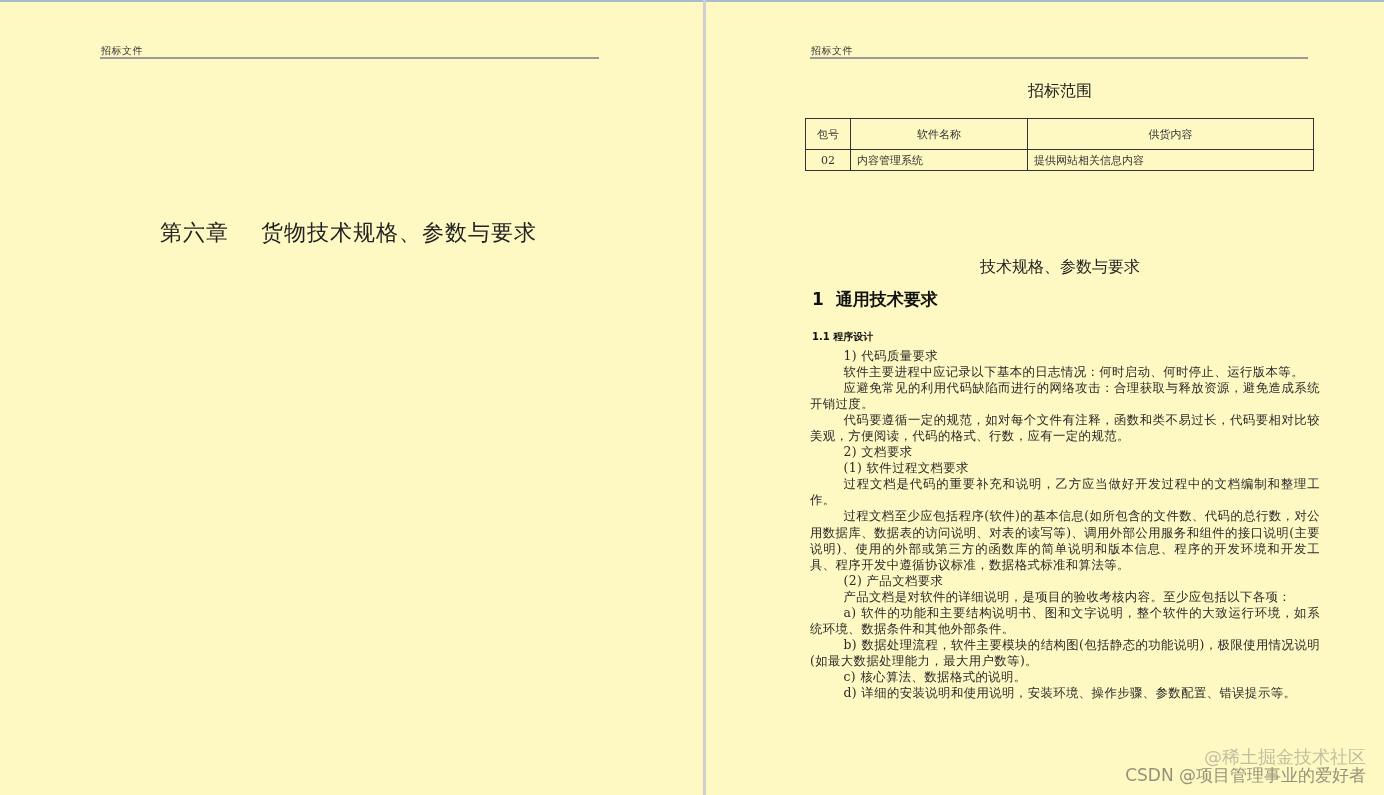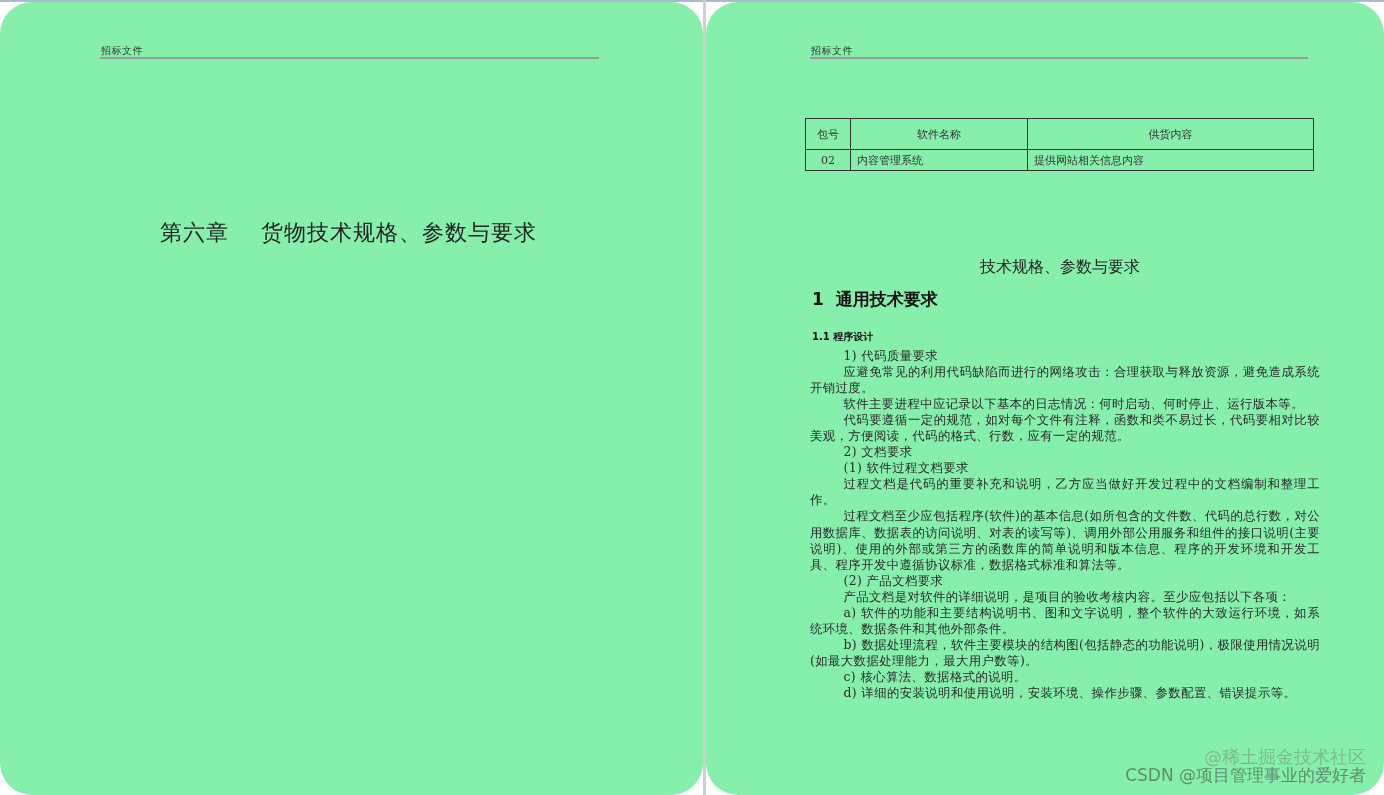--- a/index.html
+++ b/index.html
@@ -3,21 +3,21 @@
 <meta charset="utf-8">
 <style>
   html, body { margin:0; padding:0; }
   body {
     width:1384px; height:795px; overflow:hidden; position:relative;
     background:#ffffff;
     font-family:"DejaVu Serif","Liberation Serif",serif;
     color:#1a1a1a;
   }
   .topbar { position:absolute; left:0; top:0; width:1384px; height:2px; background:#a9bccb; }
-  .page { position:absolute; top:2px; height:793px; background:#86efac;border-radius:32px; }
+  .page { position:absolute; top:2px; height:793px; background:#fef9c3; }
   .page-left { left:0; width:703px; }
   .page-right { left:706px; width:678px; }
   .divider { position:absolute; left:703px; top:0; width:3px; height:795px; background:#cfcfcf; }
   .header-label {
     position:absolute; font-size:10px; color:#333; letter-spacing:0.5px;
     font-family:"DejaVu Sans","Liberation Sans",sans-serif;
   }
   .header-rule { position:absolute; height:2px; background:#9a9a9a; }
   .chapter-title {
     position:absolute; left:160px; top:216px; font-size:22px; color:#222;
@@ -72,20 +72,21 @@
   <div class="header-rule" style="left:100px; top:55px; width:499px;"></div>
   <div class="chapter-title">第六章    货物技术规格、参数与要求</div>
 </div>
 
 <div class="divider"></div>
 
 <div class="page page-right">
   <div class="header-label" style="left:105px; top:42px;">招标文件</div>
   <div class="header-rule" style="left:104px; top:55px; width:498px; height:1.5px;"></div>
 
+  <div class="center-title" style="left:100px; width:508px; top:79px;">招标范围</div>
 
   <table class="scope">
     <tbody>
         <tr>
       <th class="c-no">包号</th>
       <th class="c-name c-hdr-center">软件名称</th>
       <th class="c-hdr-center">供货内容</th>
     </tr>
     <tr>
       <td class="c-no">02</td>
@@ -95,22 +96,22 @@
   </tbody>
     </table>
 
   <div class="center-title" style="left:100px; width:508px; top:243px;margin-top:12px;">技术规格、参数与要求</div>
 
   <div class="h1">1  通用技术要求</div>
   <div class="h2">1.1 程序设计</div>
 
   <div class="body-text">
     <p class="ind">1) 代码质量要求</p>
+    <p class="ind">软件主要进程中应记录以下基本的日志情况：何时启动、何时停止、运行版本等。</p>
     <p class="ind">应避免常见的利用代码缺陷而进行的网络攻击：合理获取与释放资源，避免造成系统开销过度。</p>
-    <p class="ind">软件主要进程中应记录以下基本的日志情况：何时启动、何时停止、运行版本等。</p>
     <p class="ind">代码要遵循一定的规范，如对每个文件有注释，函数和类不易过长，代码要相对比较美观，方便阅读，代码的格式、行数，应有一定的规范。</p>
     <p class="ind">2) 文档要求</p>
     <p class="ind">(1) 软件过程文档要求</p>
     <p class="ind">过程文档是代码的重要补充和说明，乙方应当做好开发过程中的文档编制和整理工作。</p>
     <p class="ind">过程文档至少应包括程序(软件)的基本信息(如所包含的文件数、代码的总行数，对公用数据库、数据表的访问说明、对表的读写等)、调用外部公用服务和组件的接口说明(主要说明)、使用的外部或第三方的函数库的简单说明和版本信息、程序的开发环境和开发工具、程序开发中遵循协议标准，数据格式标准和算法等。</p>
     <p class="ind">(2) 产品文档要求</p>
     <p class="ind">产品文档是对软件的详细说明，是项目的验收考核内容。至少应包括以下各项：</p>
     <p class="ind">a) 软件的功能和主要结构说明书、图和文字说明，整个软件的大致运行环境，如系统环境、数据条件和其他外部条件。</p>
     <p class="ind">b) 数据处理流程，软件主要模块的结构图(包括静态的功能说明)，极限使用情况说明(如最大数据处理能力，最大用户数等)。</p>
     <p class="ind">c) 核心算法、数据格式的说明。</p>

